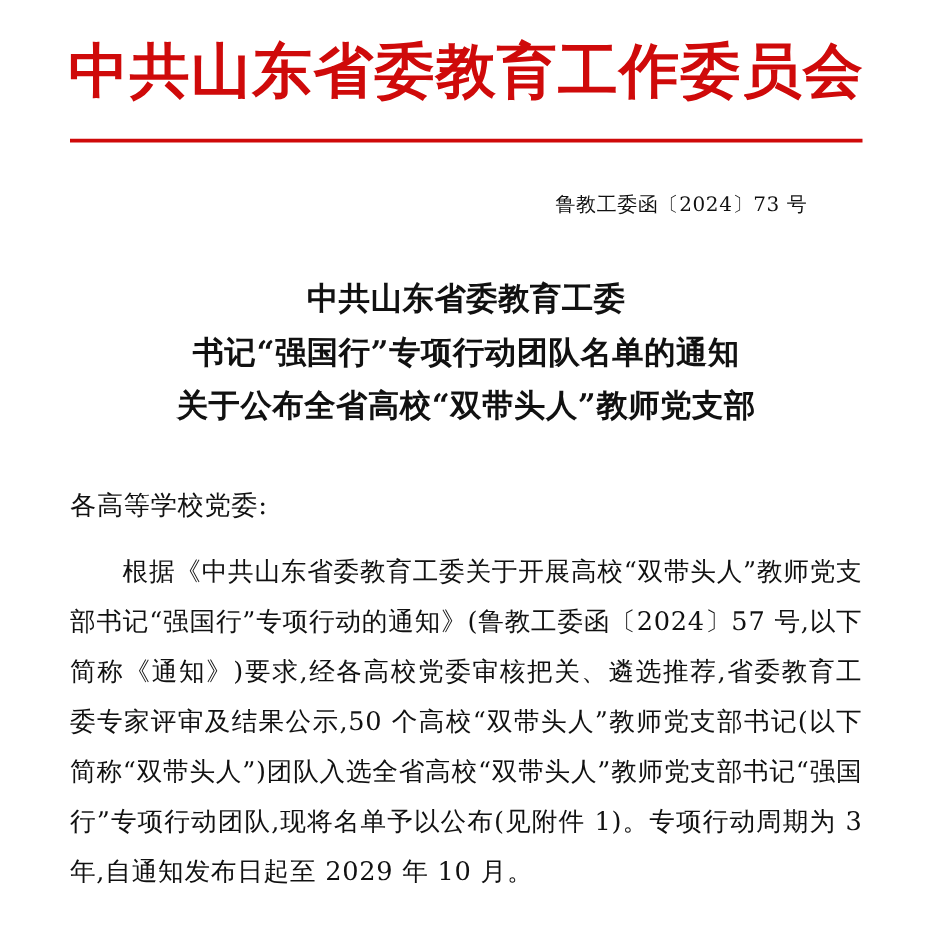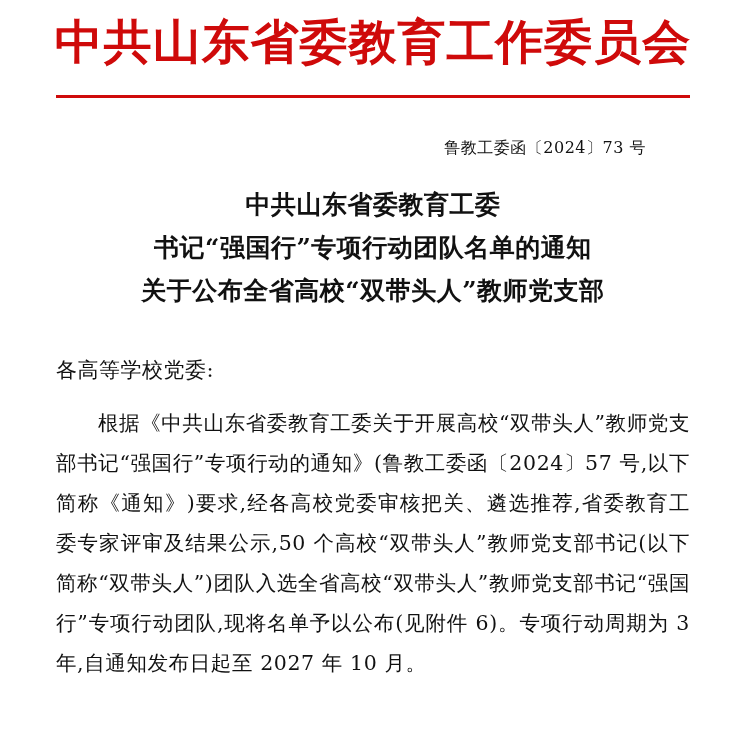--- a/index.html
+++ b/index.html
@@ -11,21 +11,21 @@
     height: 742px;
     background: #ffffff;
     font-family: "DejaVu Serif", "Liberation Serif", serif;
     overflow: hidden;
   }
   .page {
     position: relative;
     width: 746px;
     height: 600px;
     box-sizing: border-box;
-    padding: 0 56px;
+    padding: 16px 56px;
   }
 
   
   .letterhead {
     padding-top: 14px;
     text-align: center;
   }
   .letterhead-title {
     color: #cf0a0a;
     font-family: "DejaVu Serif", "Liberation Serif", serif;
@@ -52,21 +52,21 @@
   }
   .docnum {
     font-size: 16px;
     color: #111;
     letter-spacing: 0.5px;
     white-space: nowrap;
   }
 
   
   .title-block {
-    margin-top: 24px;
+    margin-top: 42px;
     text-align: center;
   }
   .title-line {
     font-size: 25px;
     font-weight: bold;
     color: #111;
     line-height: 1.72;
     letter-spacing: 0.5px;
     white-space: nowrap;
   }
@@ -108,16 +108,16 @@
   </div>
 
   <div class="title-block">
     <div class="title-line">中共山东省委教育工委</div>
     <div class="title-line">书记“强国行”专项行动团队名单的通知</div>
     <div class="title-line">关于公布全省高校“双带头人”教师党支部</div>
   </div>
 
   <div class="body-block">
     <div class="salutation">各高等学校党委:</div>
-    <p class="para">根据《中共山东省委教育工委关于开展高校“双带头人”教师党支部书记“强国行”专项行动的通知》(鲁教工委函〔2024〕57 号,以下简称《通知》)要求,经各高校党委审核把关、遴选推荐,省委教育工委专家评审及结果公示,50 个高校“双带头人”教师党支部书记(以下简称“双带头人”)团队入选全省高校“双带头人”教师党支部书记“强国行”专项行动团队,现将名单予以公布(见附件 6)。专项行动周期为 3 年,自通知发布日起至 2027 年 10 月。</p>
+    <p class="para">根据《中共山东省委教育工委关于开展高校“双带头人”教师党支部书记“强国行”专项行动的通知》(鲁教工委函〔2024〕57 号,以下简称《通知》)要求,经各高校党委审核把关、遴选推荐,省委教育工委专家评审及结果公示,50 个高校“双带头人”教师党支部书记(以下简称“双带头人”)团队入选全省高校“双带头人”教师党支部书记“强国行”专项行动团队,现将名单予以公布(见附件 1)。专项行动周期为 3 年,自通知发布日起至 2029 年 10 月。</p>
   </div>
 
 </div>
 
 </body></html>

